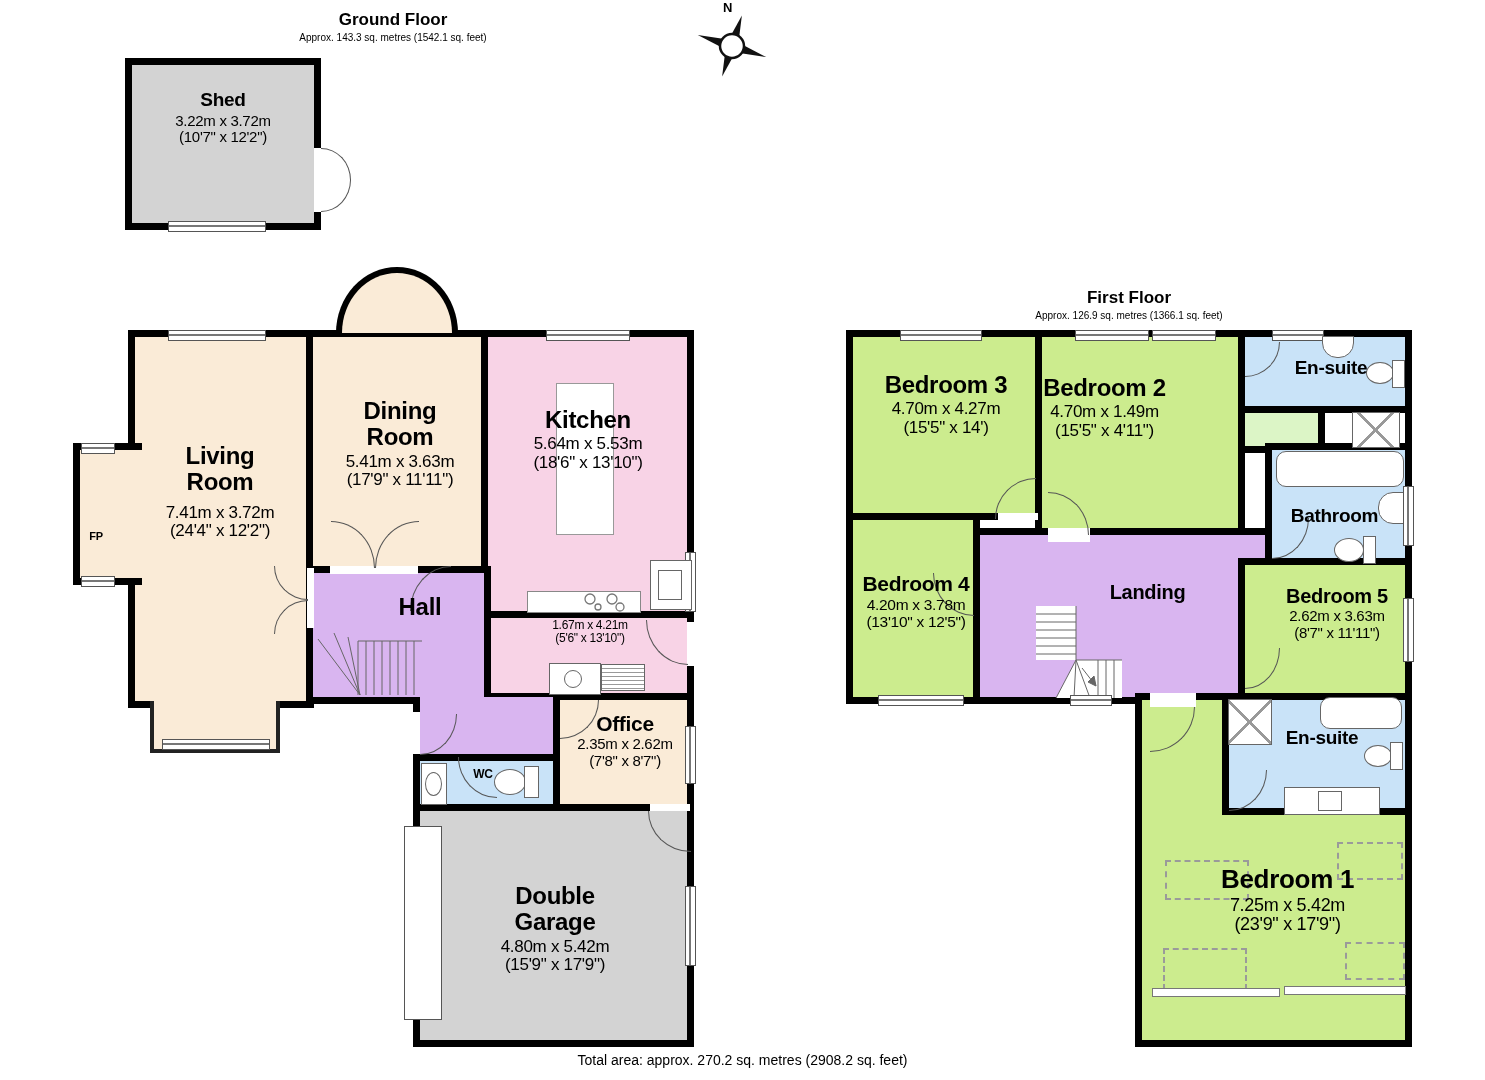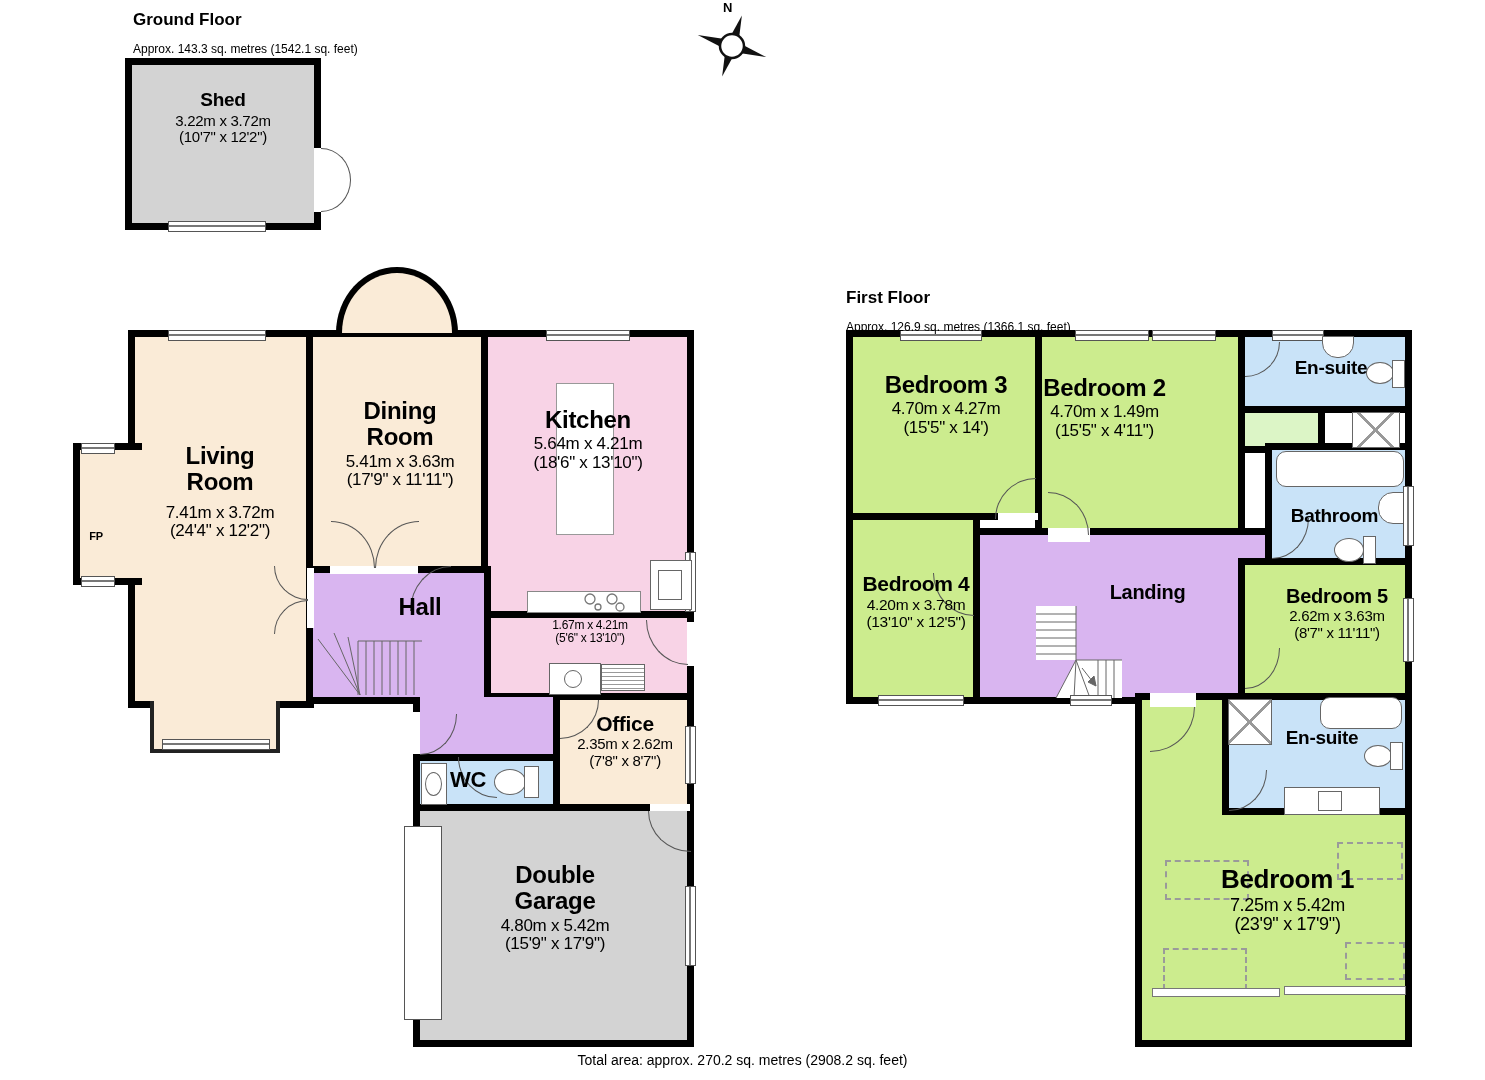--- a/index.html
+++ b/index.html
@@ -3,23 +3,23 @@
 <meta charset="utf-8">
 <style>
   html,body{margin:0;padding:0;background:#fff;}
   body{font-family:"Liberation Sans","DejaVu Sans",sans-serif;color:#000;}
   #plan{position:relative;width:1485px;height:1080px;background:#fff;overflow:hidden;}
   .abs{position:absolute;box-sizing:border-box;}
   .room{position:absolute;box-sizing:border-box;border:7px solid #000;}
   .lbl{position:absolute;box-sizing:border-box;text-align:center;line-height:1.1;letter-spacing:-0.3px;z-index:9;}
   .rname{font-weight:bold;white-space:pre-line;display:block;}
   .rdim{font-weight:normal;display:block;}
-  .floor-hd{position:absolute;text-align:left;z-index:9;}
+  .floor-hd{position:absolute;text-align:center;z-index:9;}
   .floor-hd .t{font-weight:bold;font-size:17px;display:block;}
-  .floor-hd .s{font-size:12px;display:block;margin-top:12px;}
+  .floor-hd .s{font-size:10px;display:block;margin-top:2px;}
   .win-h{position:absolute;height:9px;background:linear-gradient(to bottom,#fff 0,#fff 3px,#777 3px,#777 5px,#fff 5px,#fff 9px);border:1px solid #555;z-index:6;}
   .win-v{position:absolute;width:9px;background:linear-gradient(to right,#fff 0,#fff 3px,#777 3px,#777 5px,#fff 5px,#fff 9px);border:1px solid #555;z-index:6;}
   .gap{position:absolute;background:#fff;z-index:5;}
   .wall{position:absolute;background:#000;z-index:4;}
   .arc{position:absolute;border:0 solid #555;z-index:7;}
   .arc-br{border-right-width:1.5px;border-bottom-width:1.5px;border-radius:0 0 100% 0;}
   .arc-bl{border-left-width:1.5px;border-bottom-width:1.5px;border-radius:0 0 0 100%;}
   .arc-tr{border-right-width:1.5px;border-top-width:1.5px;border-radius:0 100% 0 0;}
   .arc-tl{border-left-width:1.5px;border-top-width:1.5px;border-radius:100% 0 0 0;}
   .fix{position:absolute;background:#fff;border:1.5px solid #666;z-index:6;}
@@ -102,21 +102,21 @@
       <circle cx="62" cy="7" r="5" fill="none" stroke="#777" stroke-width="1.3"></circle>
       <circle cx="84" cy="7" r="5" fill="none" stroke="#777" stroke-width="1.3"></circle>
       <circle cx="70" cy="15" r="3" fill="none" stroke="#777" stroke-width="1.3"></circle>
       <circle cx="92" cy="15" r="4" fill="none" stroke="#777" stroke-width="1.3"></circle>
     </svg>
   </div>
   <div class="fix" style="left:650px;top:560px;width:40px;height:48px;"></div>
   <div class="fix" style="left:658px;top:570px;width:22px;height:28px;"></div>
   <div class="lbl" style="left:490px;top:407px;width:196px;">
     <span class="rname" style="font-size:24px;">Kitchen</span>
-    <span class="rdim" style="font-size:17px;margin-top:2px;">5.64m x 4.21m</span>
+    <span class="rdim" style="font-size:17px;margin-top:2px;">5.64m x 5.53m</span>
     <span class="rdim" style="font-size:17px;">(18'6" x 13'10")</span>
   </div>
 
   <div class="room" style="left:481px;top:611px;width:213px;height:89px;background:#F8D3E6;"></div>
   <div class="fix" style="left:549px;top:663px;width:50px;height:30px;"></div>
   <div class="fix" style="left:564px;top:670px;width:16px;height:16px;border-radius:50%;"></div>
   <div class="abs" style="left:601px;top:664px;width:44px;height:27px;border:1.5px solid #666;background:repeating-linear-gradient(to bottom,#fff 0,#fff 3px,#999 3px,#999 4px);z-index:6;"></div>
   <div class="gap" style="left:687px;top:622px;width:7px;height:44px;"></div>
   <div class="arc arc-bl" style="left:646px;top:620px;width:41px;height:44px;"></div>
   <div class="lbl" style="left:495px;top:618px;width:190px;">
@@ -160,37 +160,37 @@
       </g>
     </svg>
   </div>
 
   <div class="room" style="left:413px;top:754px;width:147px;height:57px;background:#C9E3F8;"></div>
   <div class="fix" style="left:421px;top:763px;width:24px;height:40px;"></div>
   <div class="fix" style="left:425px;top:772px;width:15px;height:22px;border-radius:50%;"></div>
   <div class="fix tbowl" style="left:494px;top:769px;width:30px;height:24px;"></div>
   <div class="fix" style="left:524px;top:766px;width:13px;height:30px;"></div>
   <div class="arc arc-bl" style="left:458px;top:757px;width:38px;height:40px;"></div>
-  <span class="lbl" style="left:433px;top:768px;width:70px;font-weight:bold;font-size:22px;">WC</span>
+  <span class="lbl" style="left:448px;top:768px;width:70px;font-weight:bold;font-size:12px;">WC</span>
 
   <div class="room" style="left:553px;top:693px;width:141px;height:118px;background:#FAEBD7;"></div>
   <div class="arc arc-br" style="left:560px;top:700px;width:38px;height:38px;"></div>
   <div class="win-v" style="left:685px;top:726px;height:56px;"></div>
   <div class="lbl" style="left:560px;top:712px;width:130px;">
     <span class="rname" style="font-size:21px;">Office</span>
     <span class="rdim" style="font-size:15px;margin-top:1px;">2.35m x 2.62m</span>
     <span class="rdim" style="font-size:15px;">(7'8" x 8'7")</span>
   </div>
 
   <div class="room" style="left:413px;top:804px;width:281px;height:243px;background:#D3D3D3;"></div>
   <div class="abs" style="left:404px;top:826px;width:38px;height:194px;background:#fff;border:1.5px solid #555;z-index:6;"></div>
   <div class="gap" style="left:650px;top:804px;width:40px;height:7px;"></div>
   <div class="arc arc-bl" style="left:648px;top:811px;width:42px;height:40px;"></div>
   <div class="win-v" style="left:685px;top:886px;height:78px;"></div>
-  <div class="lbl" style="left:440px;top:862px;width:230px;">
+  <div class="lbl" style="left:440px;top:883px;width:230px;">
     <span class="rname" style="font-size:24px;">Double
 Garage</span>
     <span class="rdim" style="font-size:17px;margin-top:2px;">4.80m x 5.42m</span>
     <span class="rdim" style="font-size:17px;">(15'9" x 17'9")</span>
   </div>
 
   <div class="room" style="left:846px;top:330px;width:196px;height:190px;background:#CCEC8E;"></div>
   <div class="win-h" style="left:900px;top:330px;width:80px;"></div>
   <div class="gap" style="left:998px;top:513px;width:40px;height:7px;"></div>
   <div class="arc arc-tl" style="left:995px;top:478px;width:40px;height:40px;"></div>

